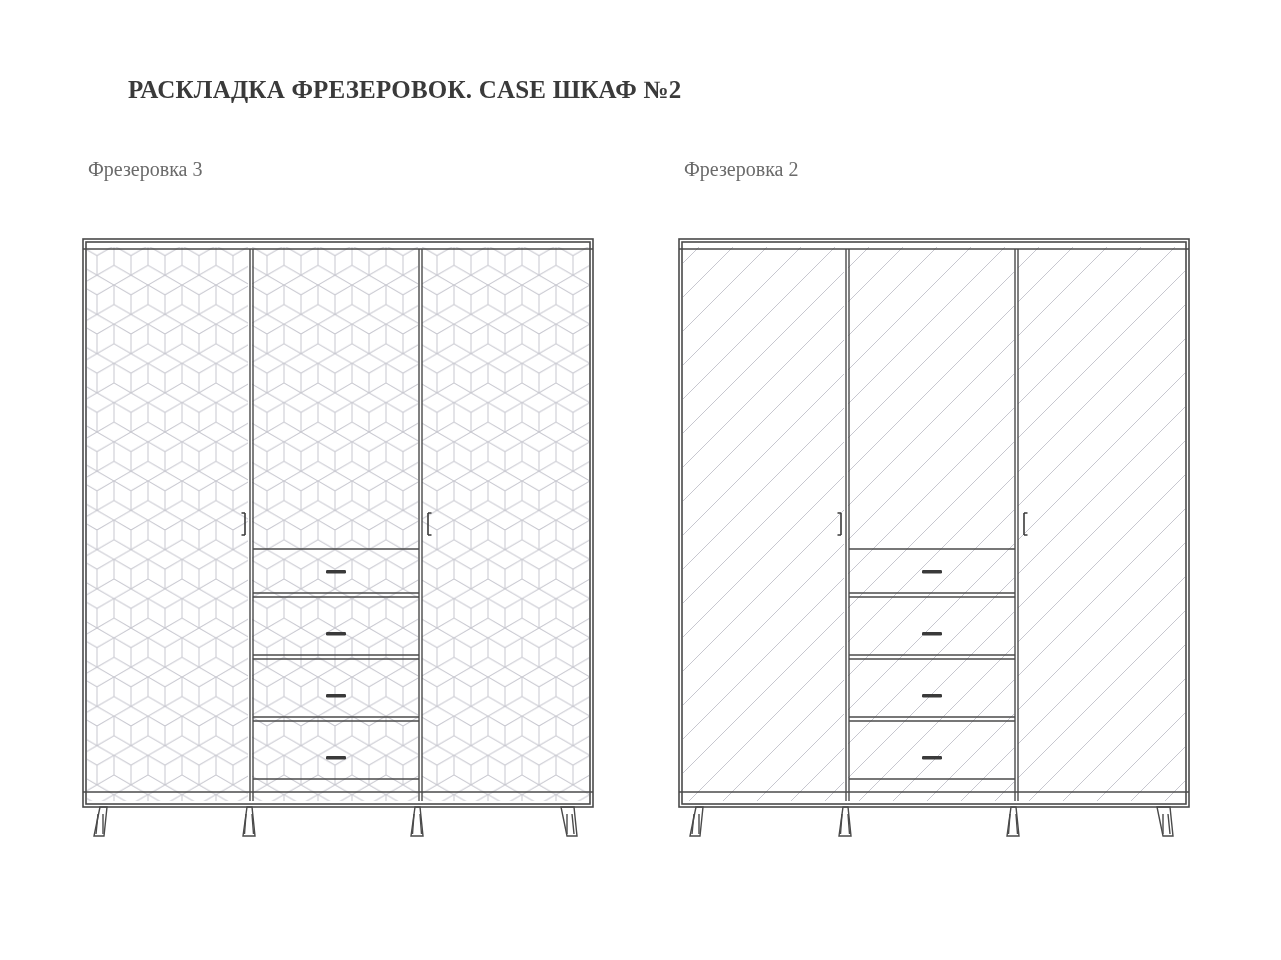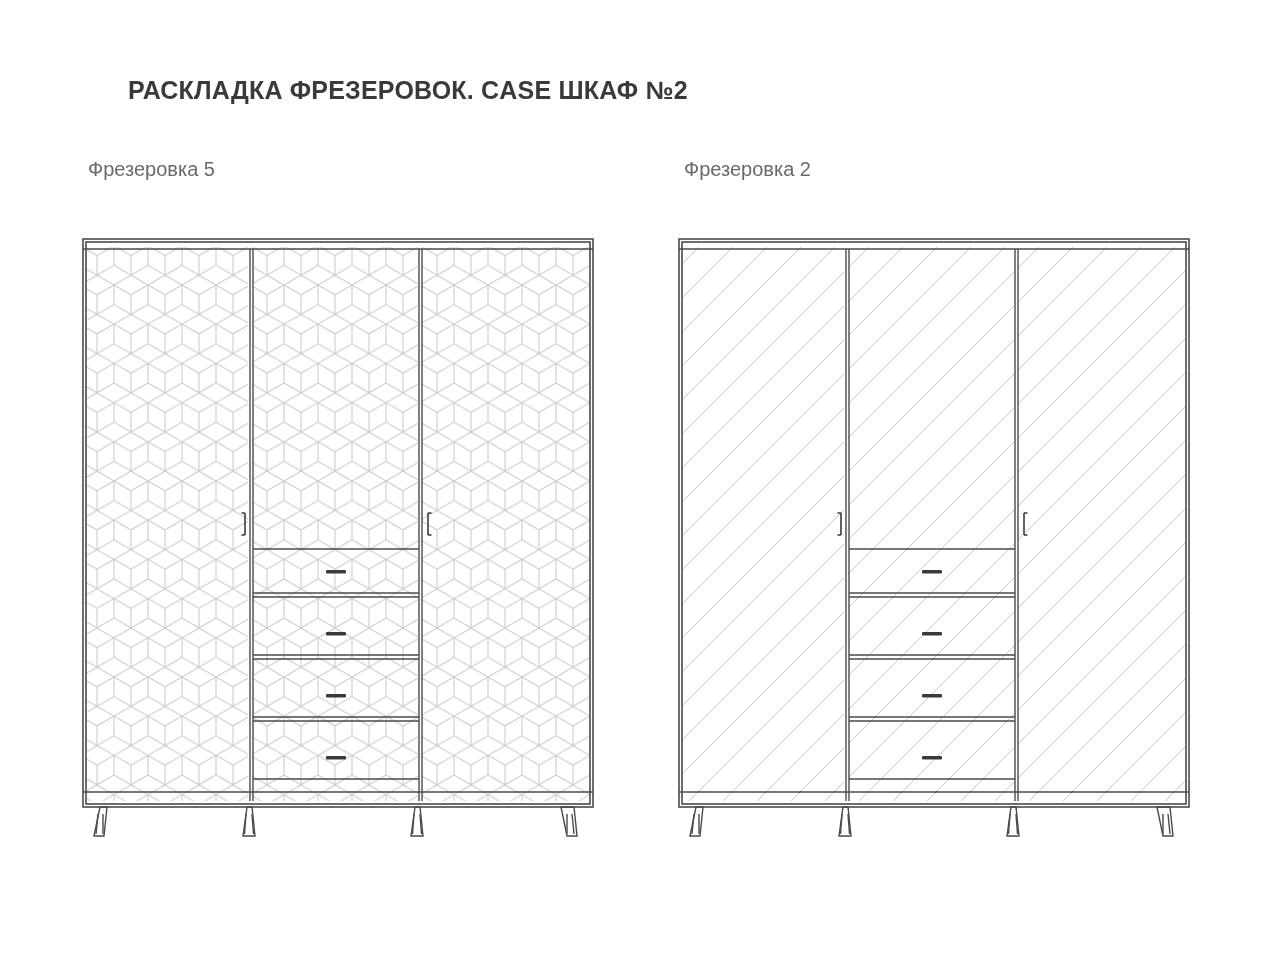--- a/index.html
+++ b/index.html
@@ -12,20 +12,21 @@
     height: 960px;
     font-family: "Liberation Sans", sans-serif;
     color: #3b3b3b;
     position: relative;
     overflow: hidden;
   }
 
   .page {
     position: absolute;
     inset: 0;
+    font-family: Liberation Serif, serif;
   }
 
   .title {
     position: absolute;
     left: 128px;
     top: 76px;
     font-size: 25px;
     font-weight: 700;
     letter-spacing: 0.2px;
     color: #3a3a3a;
@@ -53,21 +54,21 @@
 
   .figure svg { display: block; }
 </style>
 </head>
 <body>
 
 <div class="page">
 
   <div class="title">РАСКЛАДКА ФРЕЗЕРОВОК. CASE ШКАФ №2</div>
 
-  <div class="caption left">Фрезеровка 5</div>
+  <div class="caption left">Фрезеровка 3</div>
 
   <div class="caption right">Фрезеровка 2</div>
 
   <div class="figure left">
     <svg width="522" height="606" viewBox="0 0 522 606" xmlns="http://www.w3.org/2000/svg">
       <defs>
 
         <pattern id="cubePat" width="34" height="39.2" patternUnits="userSpaceOnUse">
           <g fill="none" stroke="#c7c7cf" stroke-width="1">
             <path d="M17,0 L34,9.8 L34,29.4 L17,39.2 L0,29.4 L0,9.8 Z"></path>

